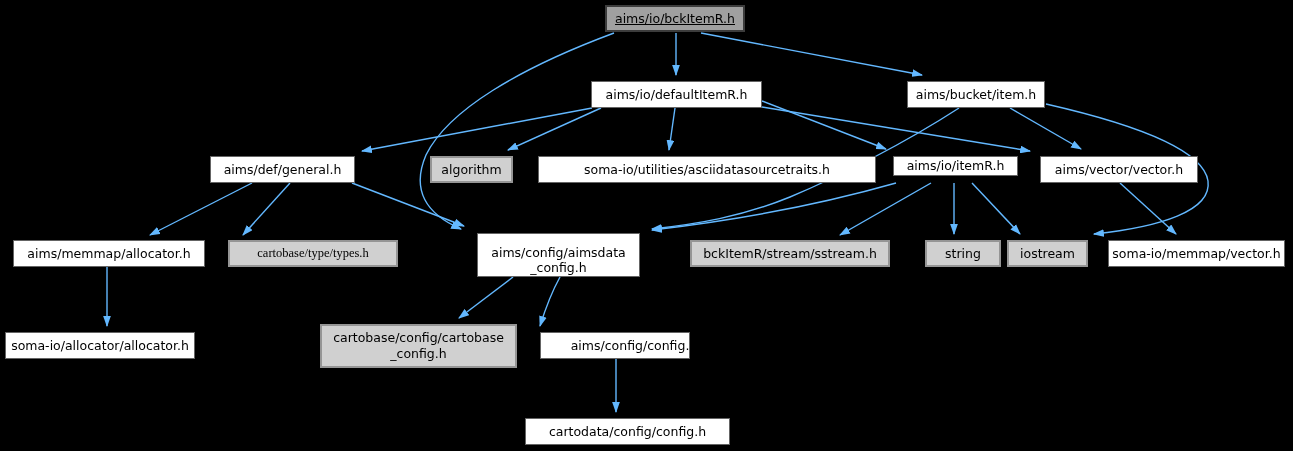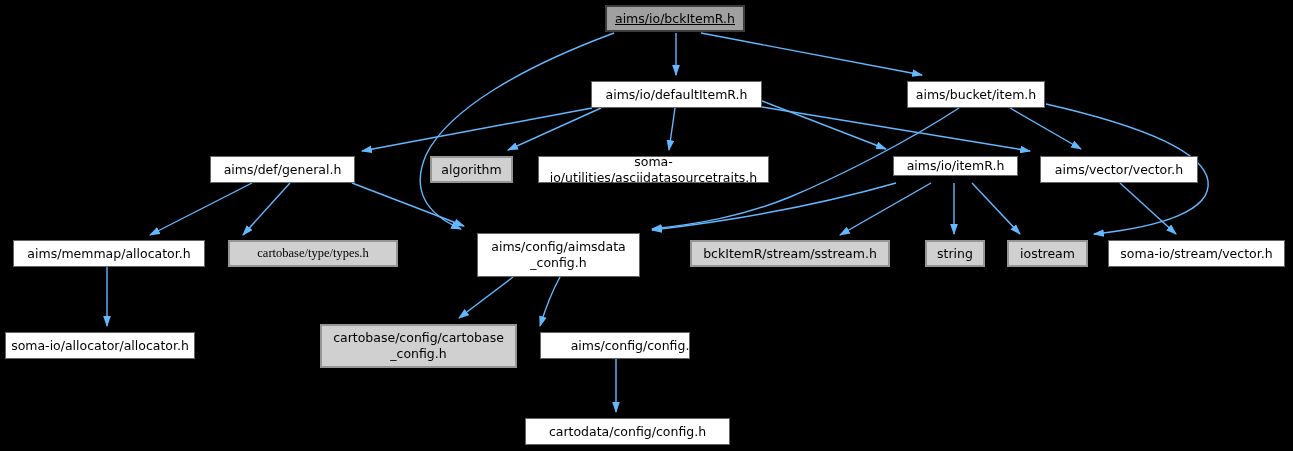--- a/index.html
+++ b/index.html
@@ -72,30 +72,30 @@
       <path d="M513,277 L459,318" class="edge" marker-end="url(#arrow)"></path>
       <path d="M560,277 C550,295 545,310 540,326" class="edge" marker-end="url(#arrow)"></path>
       <path d="M616,359 L616,412" class="edge" marker-end="url(#arrow)"></path>
     </svg>
   <div id="nodes">
       <div class="node current" style="left: 605px; top: 5px; width: 140px; height: 27px; text-decoration: underline;"><span>aims/io/bckItemR.h</span></div>
       <div class="node white" style="left: 591px; top: 81px; width: 171px; height: 27px;"><span>aims/io/defaultItemR.h</span></div>
       <div class="node white" style="left: 907px; top: 81px; width: 138px; height: 27px;"><span>aims/bucket/item.h</span></div>
       <div class="node white" style="left: 210px; top: 156px; width: 145px; height: 27px;"><span>aims/def/general.h</span></div>
       <div class="node gray" style="left: 430px; top: 156px; width: 83px; height: 27px;"><span>algorithm</span></div>
-      <div class="node white" style="left: 538px; top: 156px; width: 231px; height: 27px;"><span>soma-io/utilities/asciidatasourcetraits.h</span></div>
+      <div class="node white" style="left: 538px; top: 156px; width: 338px; height: 27px;"><span>soma-io/utilities/asciidatasourcetraits.h</span></div>
       <div class="node white" style="left: 893px; top: 156px; width: 125px; height: 20px;"><span>aims/io/itemR.h</span></div>
       <div class="node white" style="left: 1040px; top: 156px; width: 158px; height: 27px;"><span>aims/vector/vector.h</span></div>
       <div class="node white" style="left: 13px; top: 240px; width: 192px; height: 27px;"><span>aims/memmap/allocator.h</span></div>
       <div class="node gray" style="left: 228px; top: 240px; width: 170px; height: 27px; font-family: Liberation Serif, serif;"><span>cartobase/type/types.h</span></div>
-      <div class="node white" style="left: 477px; top: 233px; width: 163px; height: 44px;"><span>aims/config/aimsdata
+      <div class="node white" style="left: 477px; top: 233px; width: 163px; height: 44px; align-items: flex-end;"><span>aims/config/aimsdata
 _config.h</span></div>
       <div class="node gray" style="left: 690px; top: 240px; width: 200px; height: 27px;"><span>bckItemR/stream/sstream.h</span></div>
-      <div class="node gray" style="left: 925px; top: 240px; width: 60px; height: 27px;"><span>string</span></div>
+      <div class="node gray" style="left: 925px; top: 240px; width: 76px; height: 27px;"><span>string</span></div>
       <div class="node gray" style="left: 1007px; top: 240px; width: 81px; height: 27px;"><span>iostream</span></div>
-      <div class="node white" style="left: 1108px; top: 240px; width: 177px; height: 27px;"><span>soma-io/stream/vector.h</span></div>
+      <div class="node white" style="left: 1108px; top: 240px; width: 177px; height: 27px;"><span>soma-io/memmap/vector.h</span></div>
       <div class="node white" style="left: 5px; top: 332px; width: 190px; height: 27px;"><span>soma-io/allocator/allocator.h</span></div>
       <div class="node gray" style="left: 320px; top: 324px; width: 197px; height: 44px;"><span>cartobase/config/cartobase
 _config.h</span></div>
       <div class="node white" style="left: 540px; top: 332px; width: 150px; height: 27px; padding-left: 38px;"><span>aims/config/config.h</span></div>
       <div class="node white" style="left: 525px; top: 418px; width: 205px; height: 27px;"><span>cartodata/config/config.h</span></div>
     </div>
 </div>
 
 </body></html>

